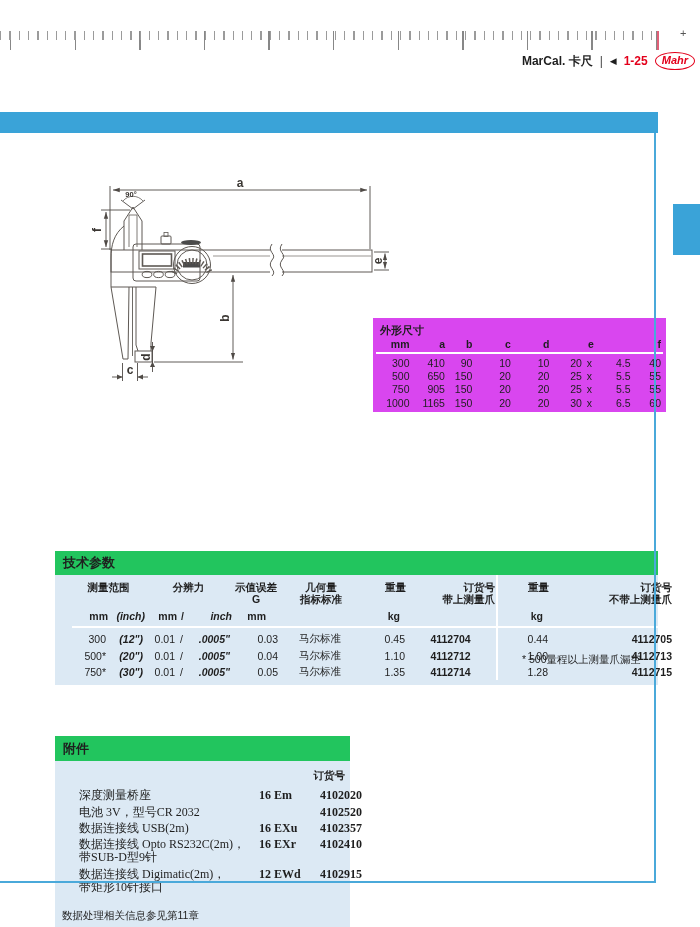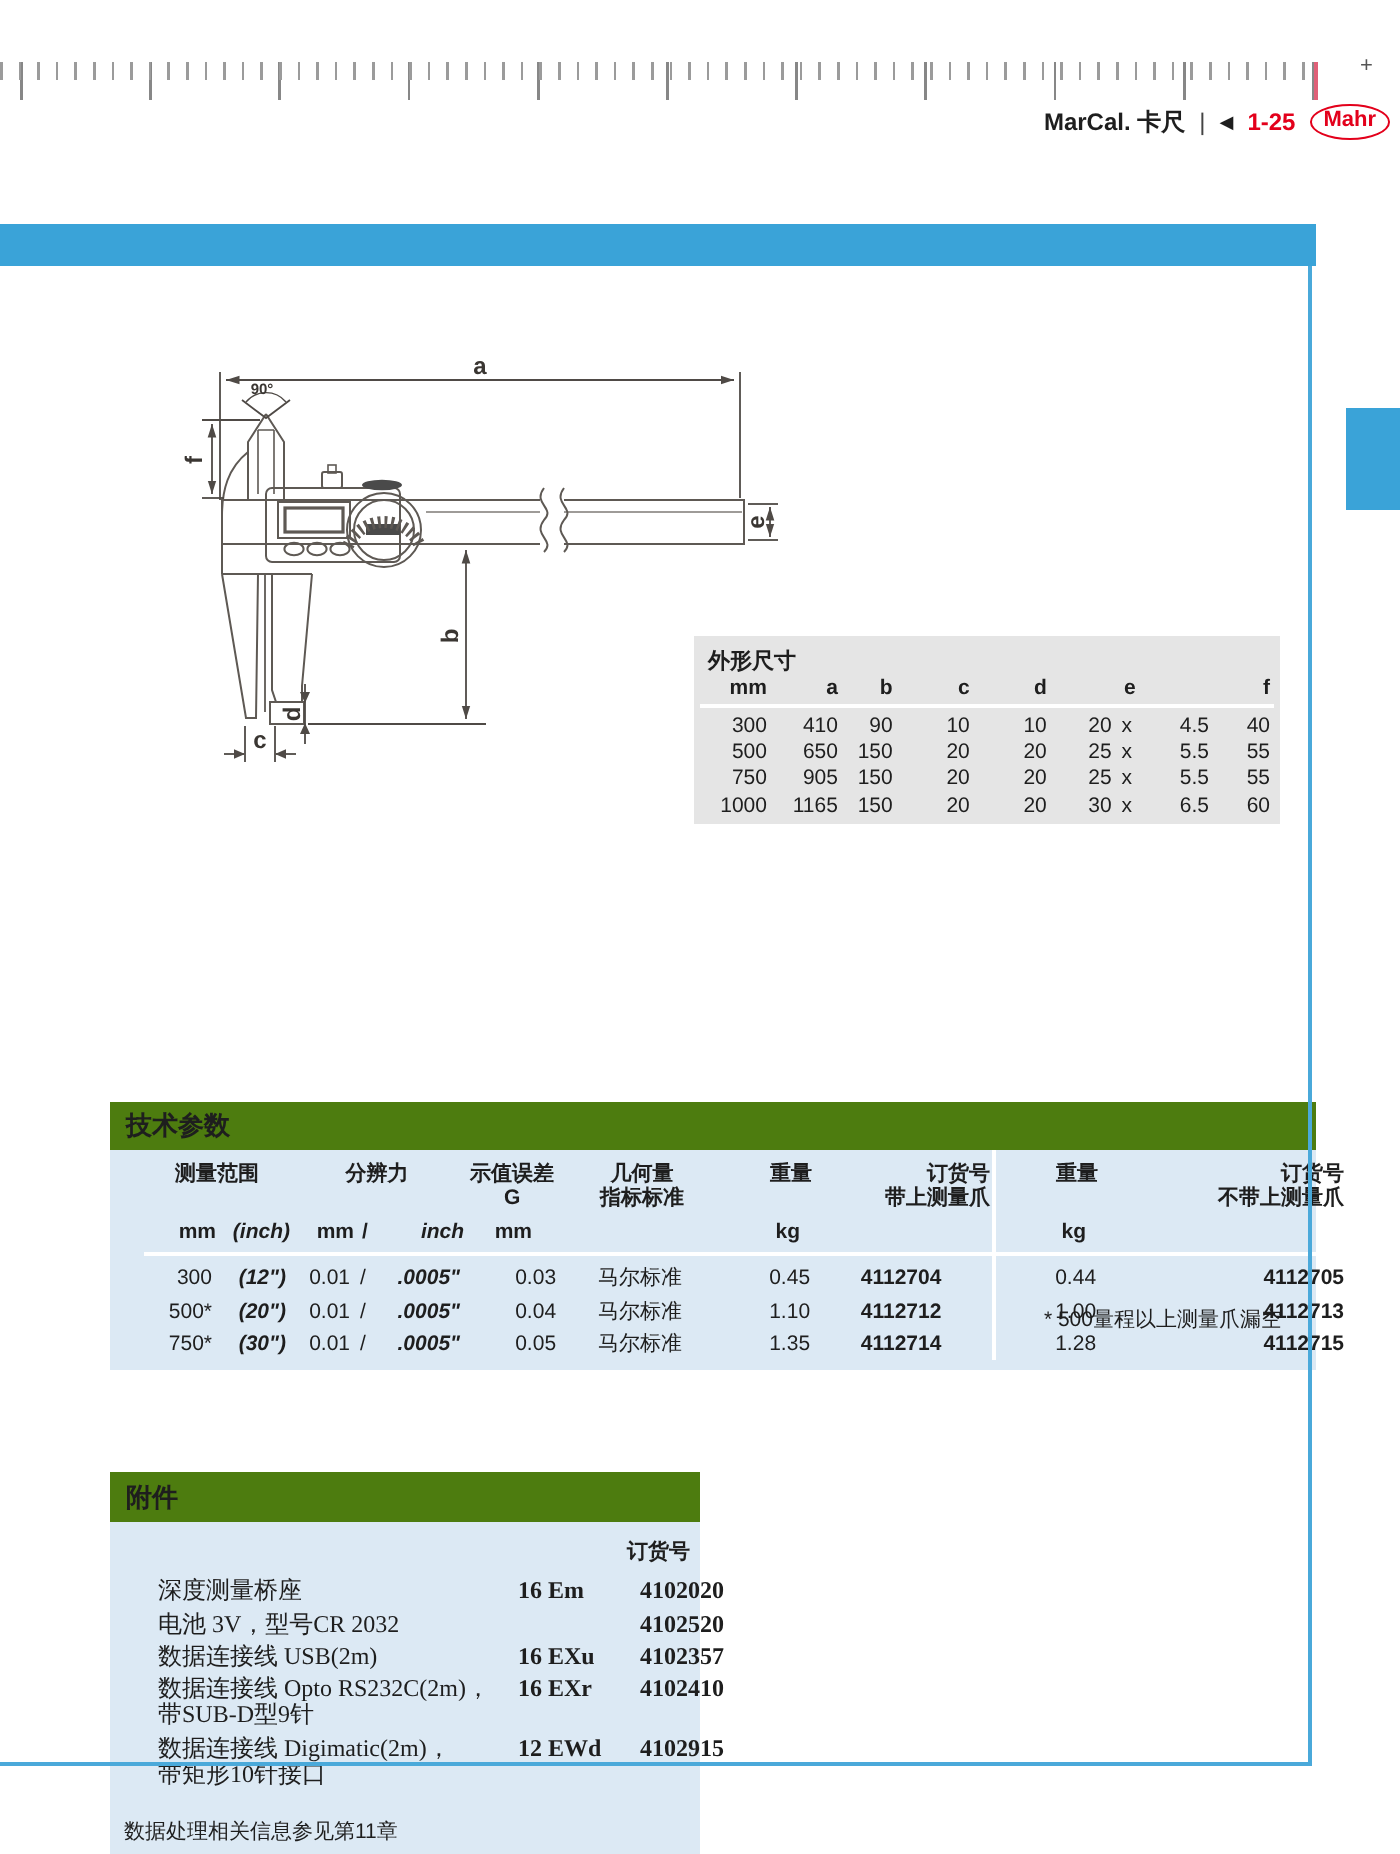--- a/index.html
+++ b/index.html
@@ -18,39 +18,39 @@
   .ruler-end-tick{position:absolute;left:657px;top:0;width:1.7px;height:19px;background:#e06078;}
   .corner-plus{position:absolute;left:680px;top:27px;font-size:11px;color:#555;}
   
   .header-line{position:absolute;top:52px;right:5px;display:flex;align-items:center;gap:7px;
     font-size:12px;color:#1e1e1e;}
   .hl-product{font-weight:bold;}
   .hl-divider{color:#444;font-size:12px;}
   .hl-arrow{font-size:9px;color:#1e1e1e;}
   .hl-page{color:#e3001b;font-weight:bold;}
   .brand-logo{border:1.7px solid #e3001b;color:#e3001b;border-radius:50%;
-    font-weight:bold;font-size:11px;padding:2px 6px 3px;line-height:1;}
+    font-weight:bold;font-size:11px;padding:2px 6px 3px;line-height:1;font-style:italic;}
   
   .band{position:absolute;left:0;top:112px;width:658px;height:21px;background:#3aa3d8;}
   .side-tab{position:absolute;left:673px;top:204px;width:27px;height:51px;background:#3aa3d8;}
   .vline{position:absolute;left:654px;top:133px;width:2.4px;height:749px;background:#4aa9da;z-index:3;}
   .hline{position:absolute;left:0;top:881px;width:656px;height:2.4px;background:#4aa9da;z-index:3;}
   
   .drawing{position:absolute;left:0;top:0;width:700px;height:540px;z-index:1;pointer-events:none;}
   .drawing text{font-family:"Liberation Sans",sans-serif;fill:#3a3632;}
   .dim-label{font-size:12px;font-weight:bold;}
   .angle-label{font-size:7.5px;font-weight:bold;}
   
   .panel{position:absolute;z-index:2;}
-  .panel-title{background:#4d7c0f;font-weight:bold;display:flex;align-items:center;padding-left:8px;text-align:right;}
+  .panel-title{background:#22c55e;font-weight:bold;display:flex;align-items:center;padding-left:8px;text-align:right;}
   .panel-body{background:#dce9f4;}
   table{border-collapse:collapse;table-layout:fixed;margin-left:17px;}
   td,th{overflow:hidden;}
   
-  .dims{left:347px;top:318px;width:293px;height:94px;background:#e5e5e5;}
+  .dims{left:373px;top:318px;width:293px;height:94px;background:#d946ef;}
   .dims-title{font-size:11px;font-weight:bold;padding:5px 0 0 7px;}
   .dims table{width:287px;font-size:10.5px;margin-left:3px;}
   .dims th{font-weight:bold;text-align:right;padding:0 2px 2px 0;border-bottom:2px solid #fff;}
   .dims th.e-head{text-align:center;}
   .dims td{text-align:right;padding:0.6px 2px 0.6px 0;}
   .dims td:nth-child(7){text-align:center;}
   .dims tbody tr:first-child td{padding-top:3px;}
   
   .tech{left:55px;top:551px;width:603px;}
   .tech .panel-title{height:24px;font-size:13px;}

